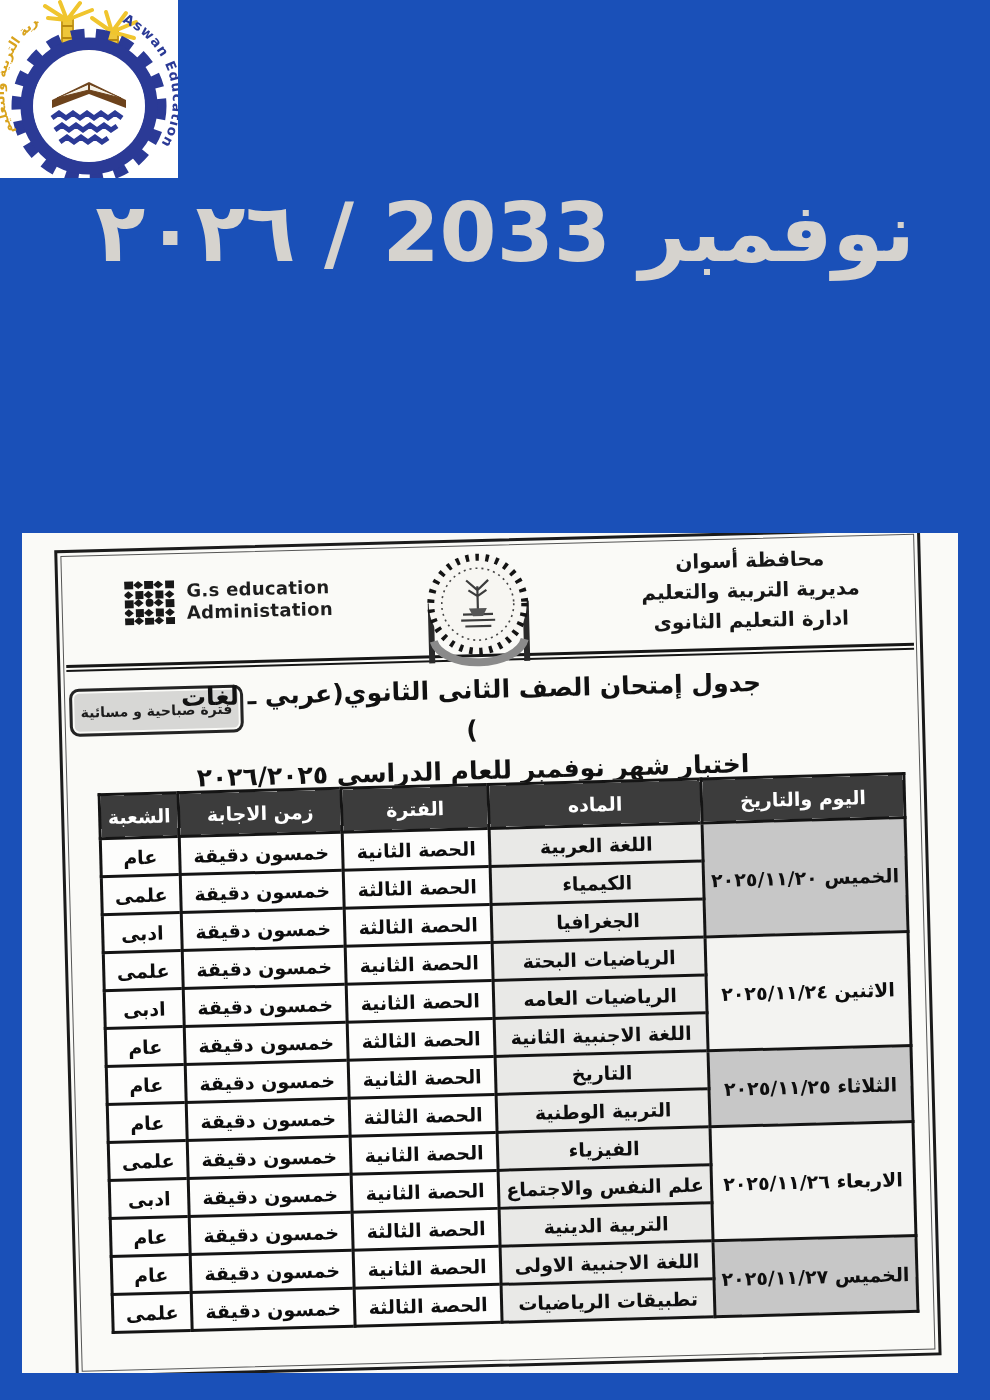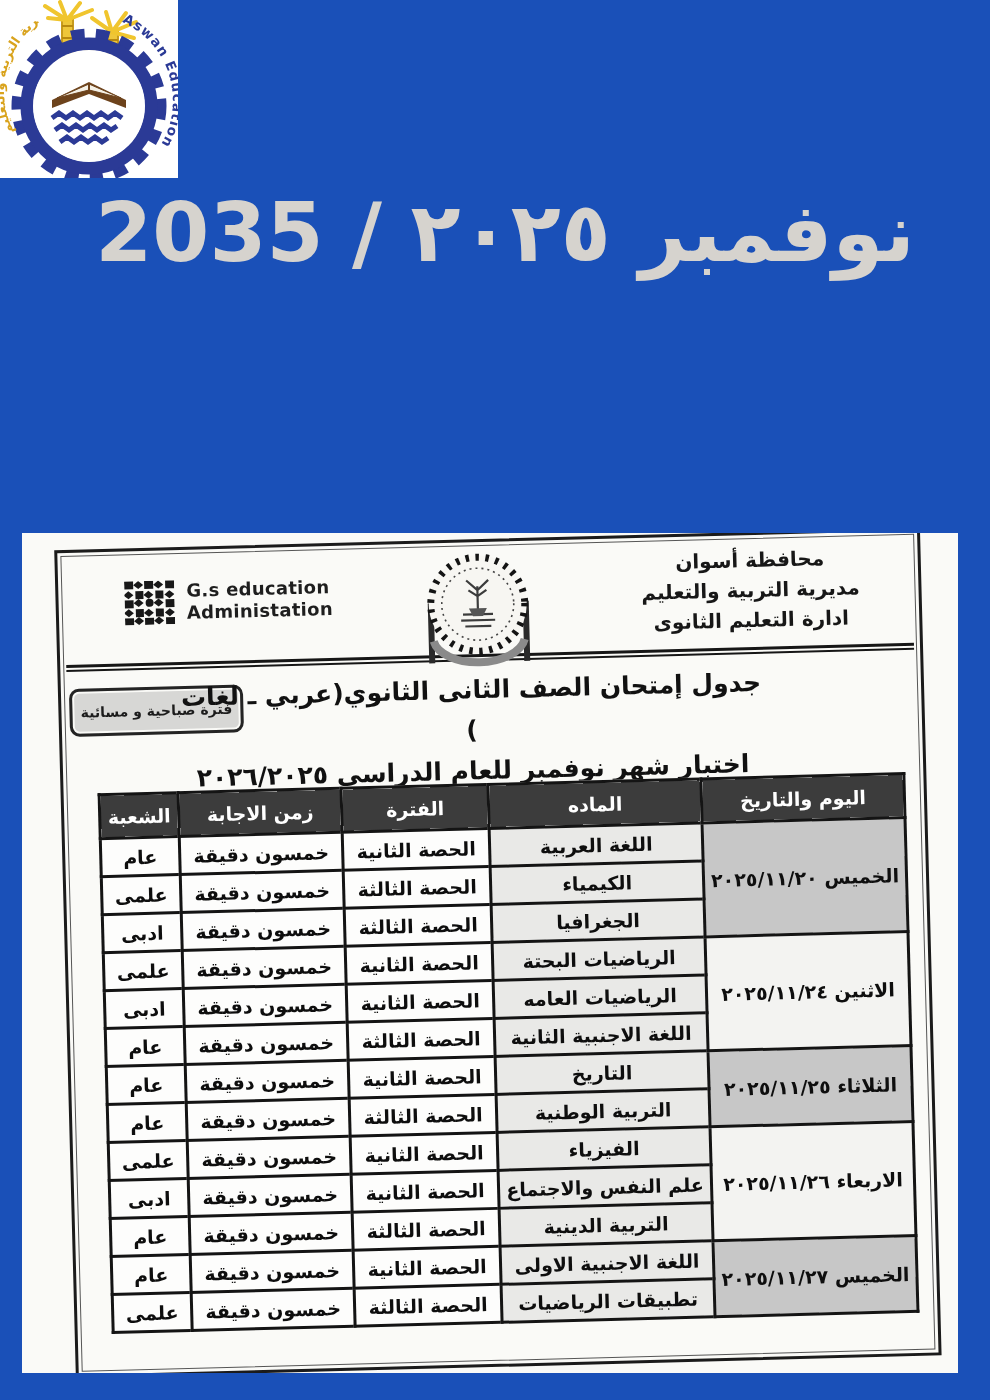--- a/index.html
+++ b/index.html
@@ -139,21 +139,21 @@
     </defs>
     <text font-size="13.5" font-weight="bold" fill="#2b3a96" letter-spacing="1">
       <textPath href="#ringEn">Aswan Educational Directorate</textPath>
     </text>
     <text font-size="13" font-weight="bold" fill="#d9a31d">
       <textPath href="#ringAr">مديرية التربية والتعليم</textPath>
     </text>
   </svg>
 </div>
 
-<div class="banner-title">نوفمبر ٢٠٢٥ / 2035</div>
+<div class="banner-title">نوفمبر 2033 / ٢٠٢٦</div>
 
 <div class="paper">
   <div class="paper-inner">
     <div class="frame">
       <div class="frame-inner-line"></div>
 
       <div class="doc-header">
         <svg class="qr-icon" width="50" height="44" viewBox="0 0 50 44">
           <g fill="#181818">
             <rect x="0" y="0" width="9" height="8"></rect>

